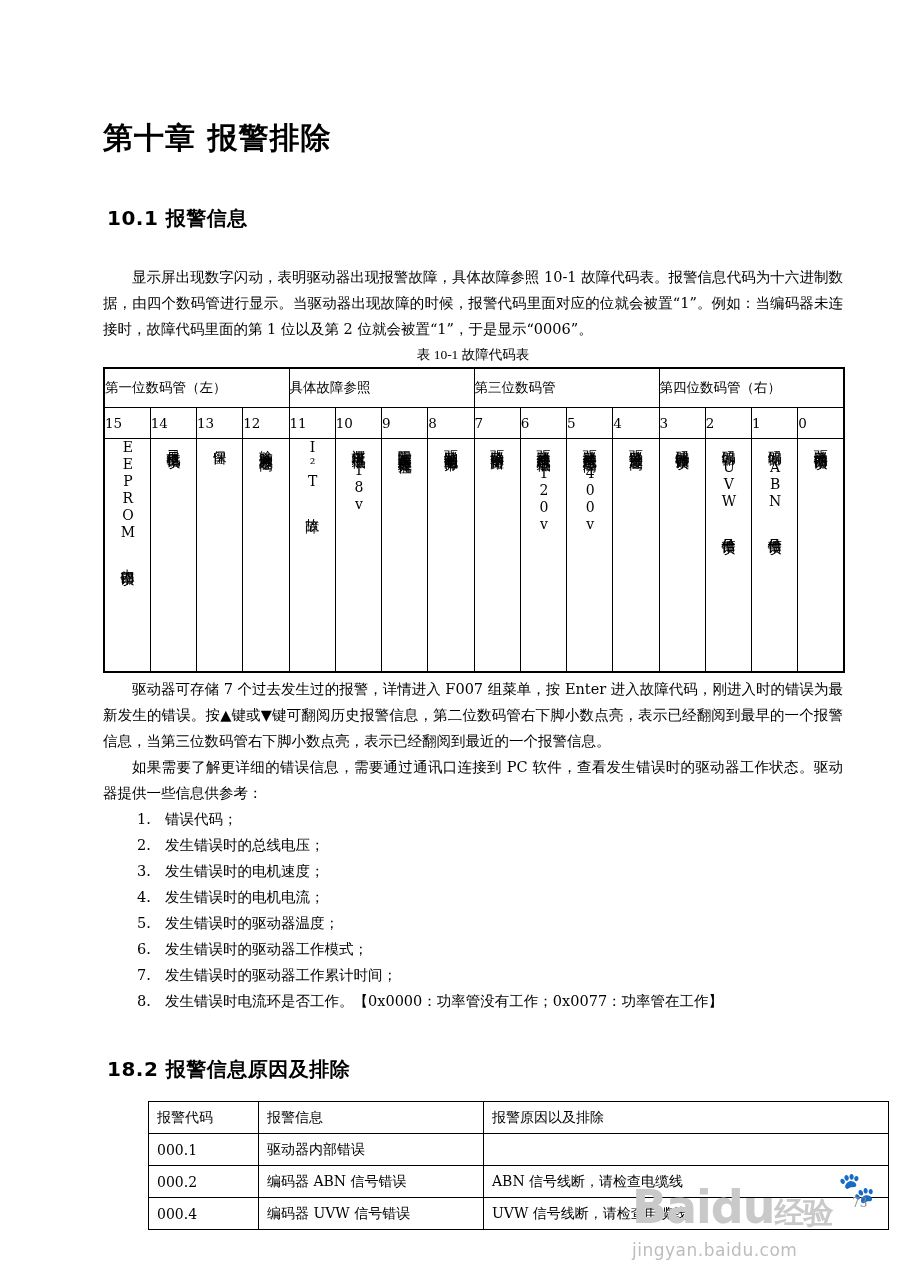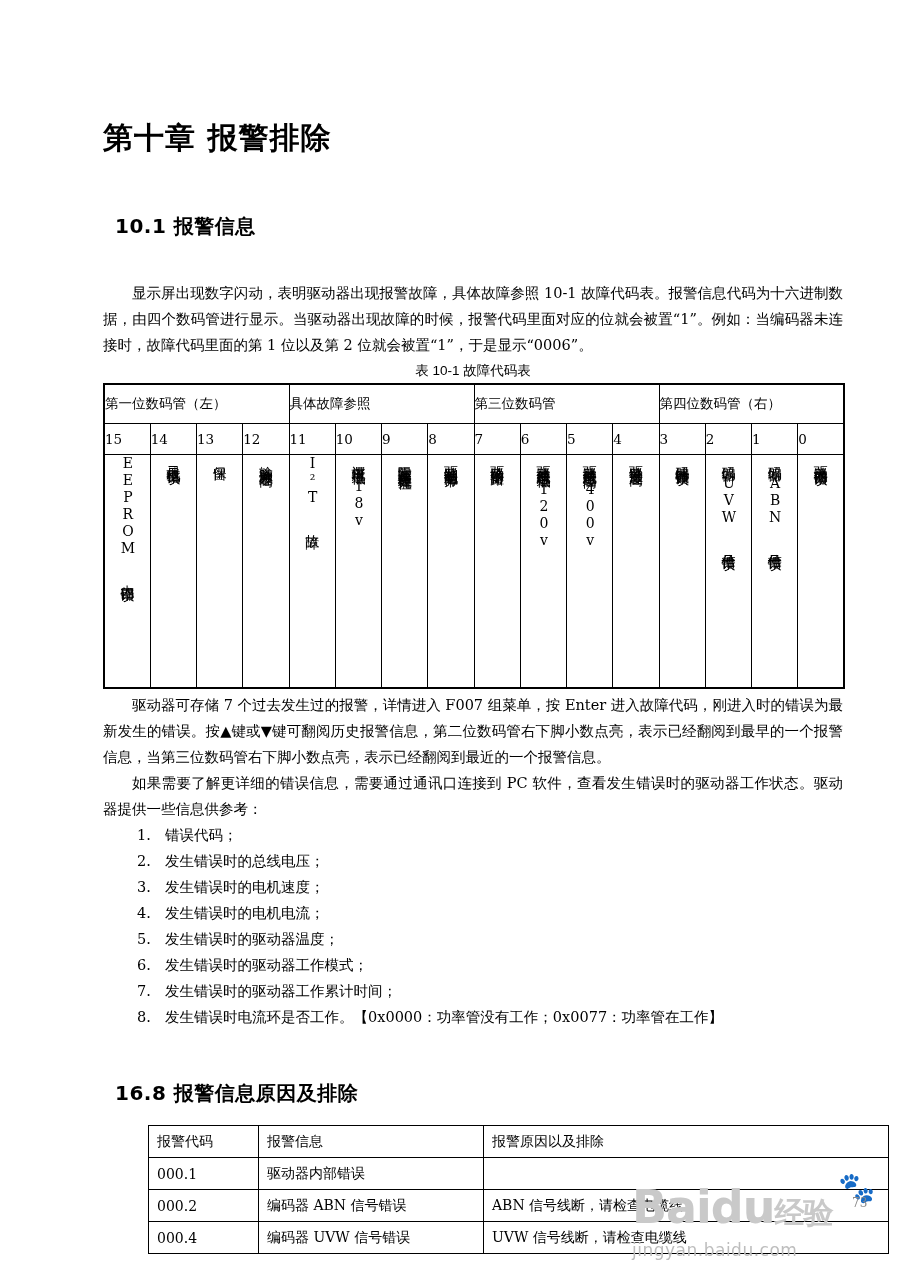--- a/index.html
+++ b/index.html
@@ -25,38 +25,38 @@
     font-size:30px;
     font-weight:bold;
     margin:0;
     padding-top:118px;
     letter-spacing:1px;
     font-family:"DejaVu Serif","Liberation Serif",serif;
   }
   h2.section{
     font-size:20px;
     font-weight:bold;
-    margin:12px;
+    margin:4px;
     padding-top:42px;
     letter-spacing:0.5px;
   }
   p.para{
     font-size:14.5px;
     line-height:26px;
     margin:0;
     text-align:justify;
     font-family:"DejaVu Serif","Liberation Serif",serif;
   }
   .indent{ text-indent:2em; }
   .block1{ padding-top:28px; }
 
   .tbl-caption{
     text-align:center;
     font-size:13.5px;
-    font-family:Liberation Sans, sans-serif;
+    font-family:Liberation Serif, serif;
     padding-top:4px;
   }
 
   
   table.code-table{
     border-collapse:collapse;
     width:740px;
     margin-top:3px;
     border:2px solid #000;
     table-layout:fixed;
@@ -291,21 +291,21 @@
       <li><span class="num">1.</span><span>错误代码；</span></li>
       <li><span class="num">2.</span><span>发生错误时的总线电压；</span></li>
       <li><span class="num">3.</span><span>发生错误时的电机速度；</span></li>
       <li><span class="num">4.</span><span>发生错误时的电机电流；</span></li>
       <li><span class="num">5.</span><span>发生错误时的驱动器温度；</span></li>
       <li><span class="num">6.</span><span>发生错误时的驱动器工作模式；</span></li>
       <li><span class="num">7.</span><span>发生错误时的驱动器工作累计时间；</span></li>
       <li><span class="num">8.</span><span>发生错误时电流环是否工作。【0x0000：功率管没有工作；0x0077：功率管在工作】</span></li>
     </ol>
 
-    <h2 class="section" style="padding-top:38px">16.8  报警信息原因及排除</h2>
+    <h2 class="section" style="padding-top:38px">18.2  报警信息原因及排除</h2>
 
     <table class="alarm-table">
       <colgroup>
         <col style="width:110px">
           <col style="width:225px">
           <col style="width:405px">
       </colgroup>
       <tbody>
           <tr>
         <td>报警代码</td>

